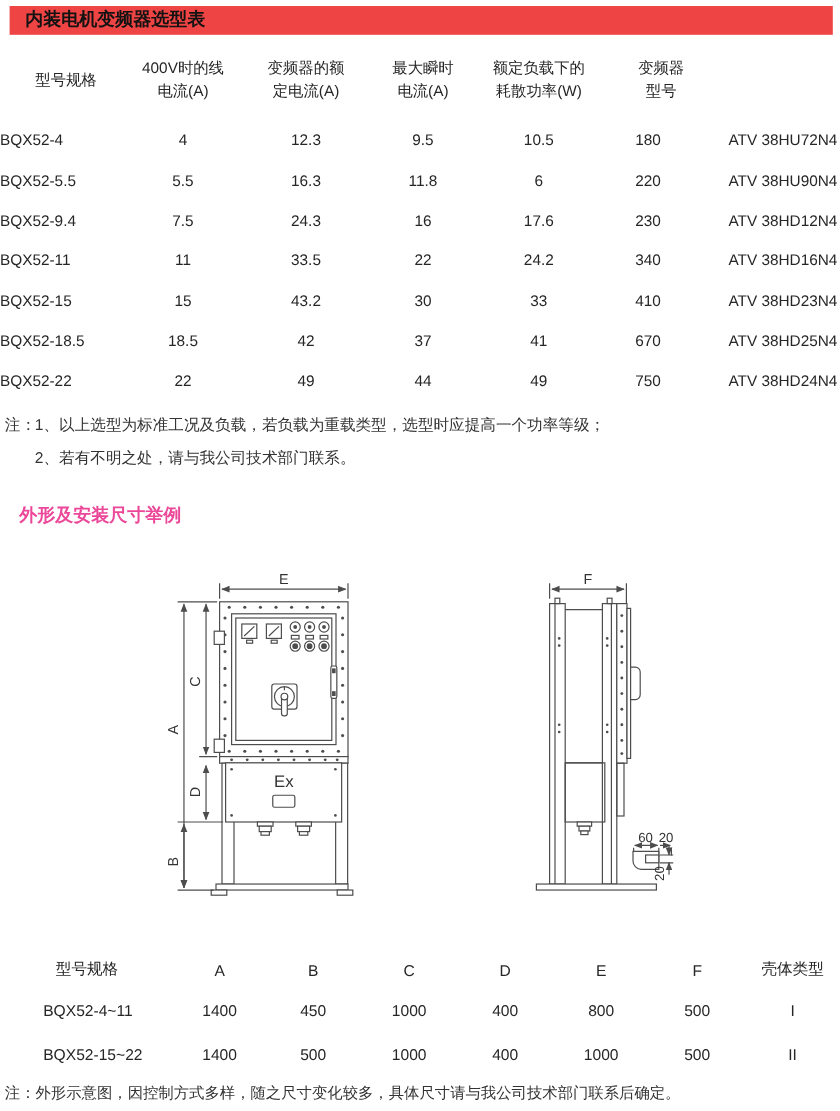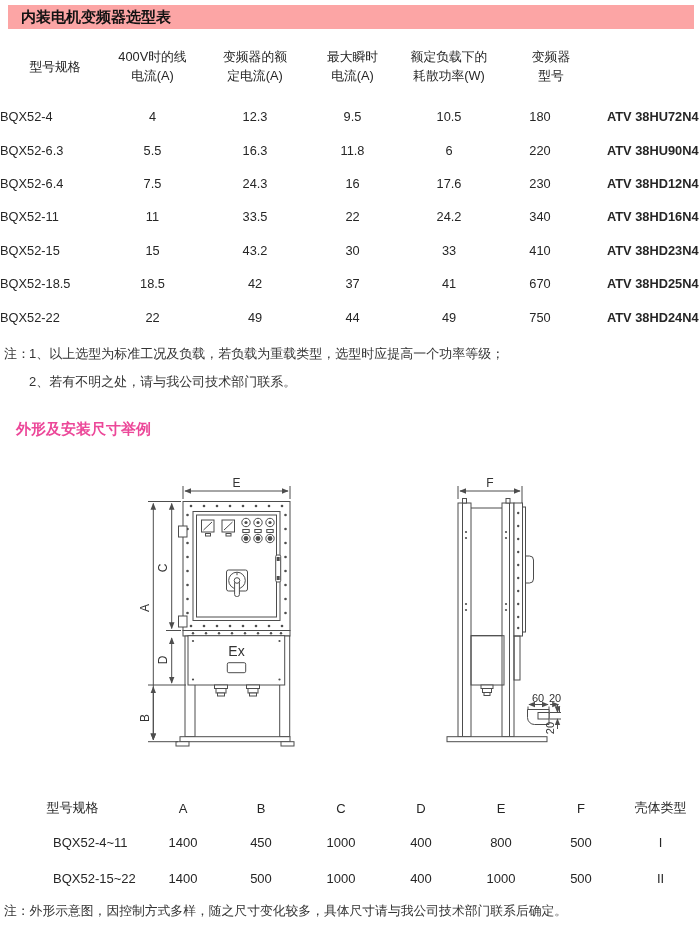--- a/index.html
+++ b/index.html
@@ -1,34 +1,34 @@
 <!DOCTYPE html>
 <html><head>
 <meta charset="utf-8">
 <style>
   html,body{margin:0;padding:0;background:#fff;}
   #page{position:relative;width:700px;height:926px;background:#fff;overflow:hidden;
         font-family:"Liberation Sans","DejaVu Sans",sans-serif;color:#262626;}
 
   
-  .title-bar{position:absolute;top:5px;left:8px;width:686px;height:24px;background:#fca5a5;}
+  .title-bar{position:absolute;top:5px;left:8px;width:686px;height:24px;background:#ef4444;}
   .title-bar span{display:block;padding-left:13px;line-height:24px;font-size:15px;
                   font-weight:bold;color:#121212;}
 
   
   .sel-table{position:absolute;top:42px;left:0;width:700px;}
   .sel-head,.sel-row{display:grid;grid-template-columns:110px 85px 120px 75px 118px 64px 128px;
                      align-items:center;text-align:center;}
   .sel-head{height:48px;font-size:12.8px;line-height:19px;}
   .sel-head>div{white-space:pre-line;}
   .sel-head .h6{padding-left:22px;}
   .sel-body{margin-top:10px;}
   .sel-row{height:33.4px;font-size:12.8px;}
   .sel-row .c0{text-align:left;}
-  .sel-row .c6{text-align:left;padding-left:35px;font-weight:bold;}
+  .sel-row .c6{text-align:left;padding-left:35px;}
 
   
   .notes{position:absolute;top:347px;left:0;font-size:13px;color:#333;}
   .note-line{position:relative;padding-left:29px;line-height:14px;margin-bottom:14px;}
   .note-label{position:absolute;left:4px;top:0;}
 
   
   .section-title{position:absolute;top:420px;left:16px;font-size:15px;font-weight:bold;color:#ec4899;}
 
   
@@ -41,21 +41,21 @@
   .dtxt-sm{font-size:11px;}
   .dtxt-ex{font-size:14px;}
 
   
   .dim-table{position:absolute;top:798px;left:0;width:700px;}
   .dim-head,.dim-row{display:grid;grid-template-columns:145px 76px 80px 80px 80px 80px 80px 79px;
                      align-items:center;text-align:center;font-size:13px;}
   .dim-head{height:20px;}
   .dim-body{margin-top:6px;}
   .dim-row{height:36px;}
-  .dim-row .d0{text-align:left;padding-left:36px;margin-left:17px;}
+  .dim-row .d0{text-align:left;padding-left:36px;}
 
   .bottom-note{position:absolute;top:903px;left:4px;font-size:12.8px;color:#333;}
 </style>
 </head>
 <body>
 
 <div id="page">
 
   <div class="title-bar">
     <span>内装电机变频器选型表</span>
@@ -78,30 +78,30 @@
       <div class="sel-row">
         <div class="c0">BQX52-4</div>
         <div class="c1">4</div>
         <div class="c2">12.3</div>
         <div class="c3">9.5</div>
         <div class="c4">10.5</div>
         <div class="c5">180</div>
         <div class="c6">ATV 38HU72N4</div>
       </div>
       <div class="sel-row">
-        <div class="c0">BQX52-6.3</div>
+        <div class="c0">BQX52-5.5</div>
         <div class="c1">5.5</div>
         <div class="c2">16.3</div>
         <div class="c3">11.8</div>
         <div class="c4">6</div>
         <div class="c5">220</div>
         <div class="c6">ATV 38HU90N4</div>
       </div>
       <div class="sel-row">
-        <div class="c0">BQX52-6.4</div>
+        <div class="c0">BQX52-9.4</div>
         <div class="c1">7.5</div>
         <div class="c2">24.3</div>
         <div class="c3">16</div>
         <div class="c4">17.6</div>
         <div class="c5">230</div>
         <div class="c6">ATV 38HD12N4</div>
       </div>
       <div class="sel-row">
         <div class="c0">BQX52-11</div>
         <div class="c1">11</div>

